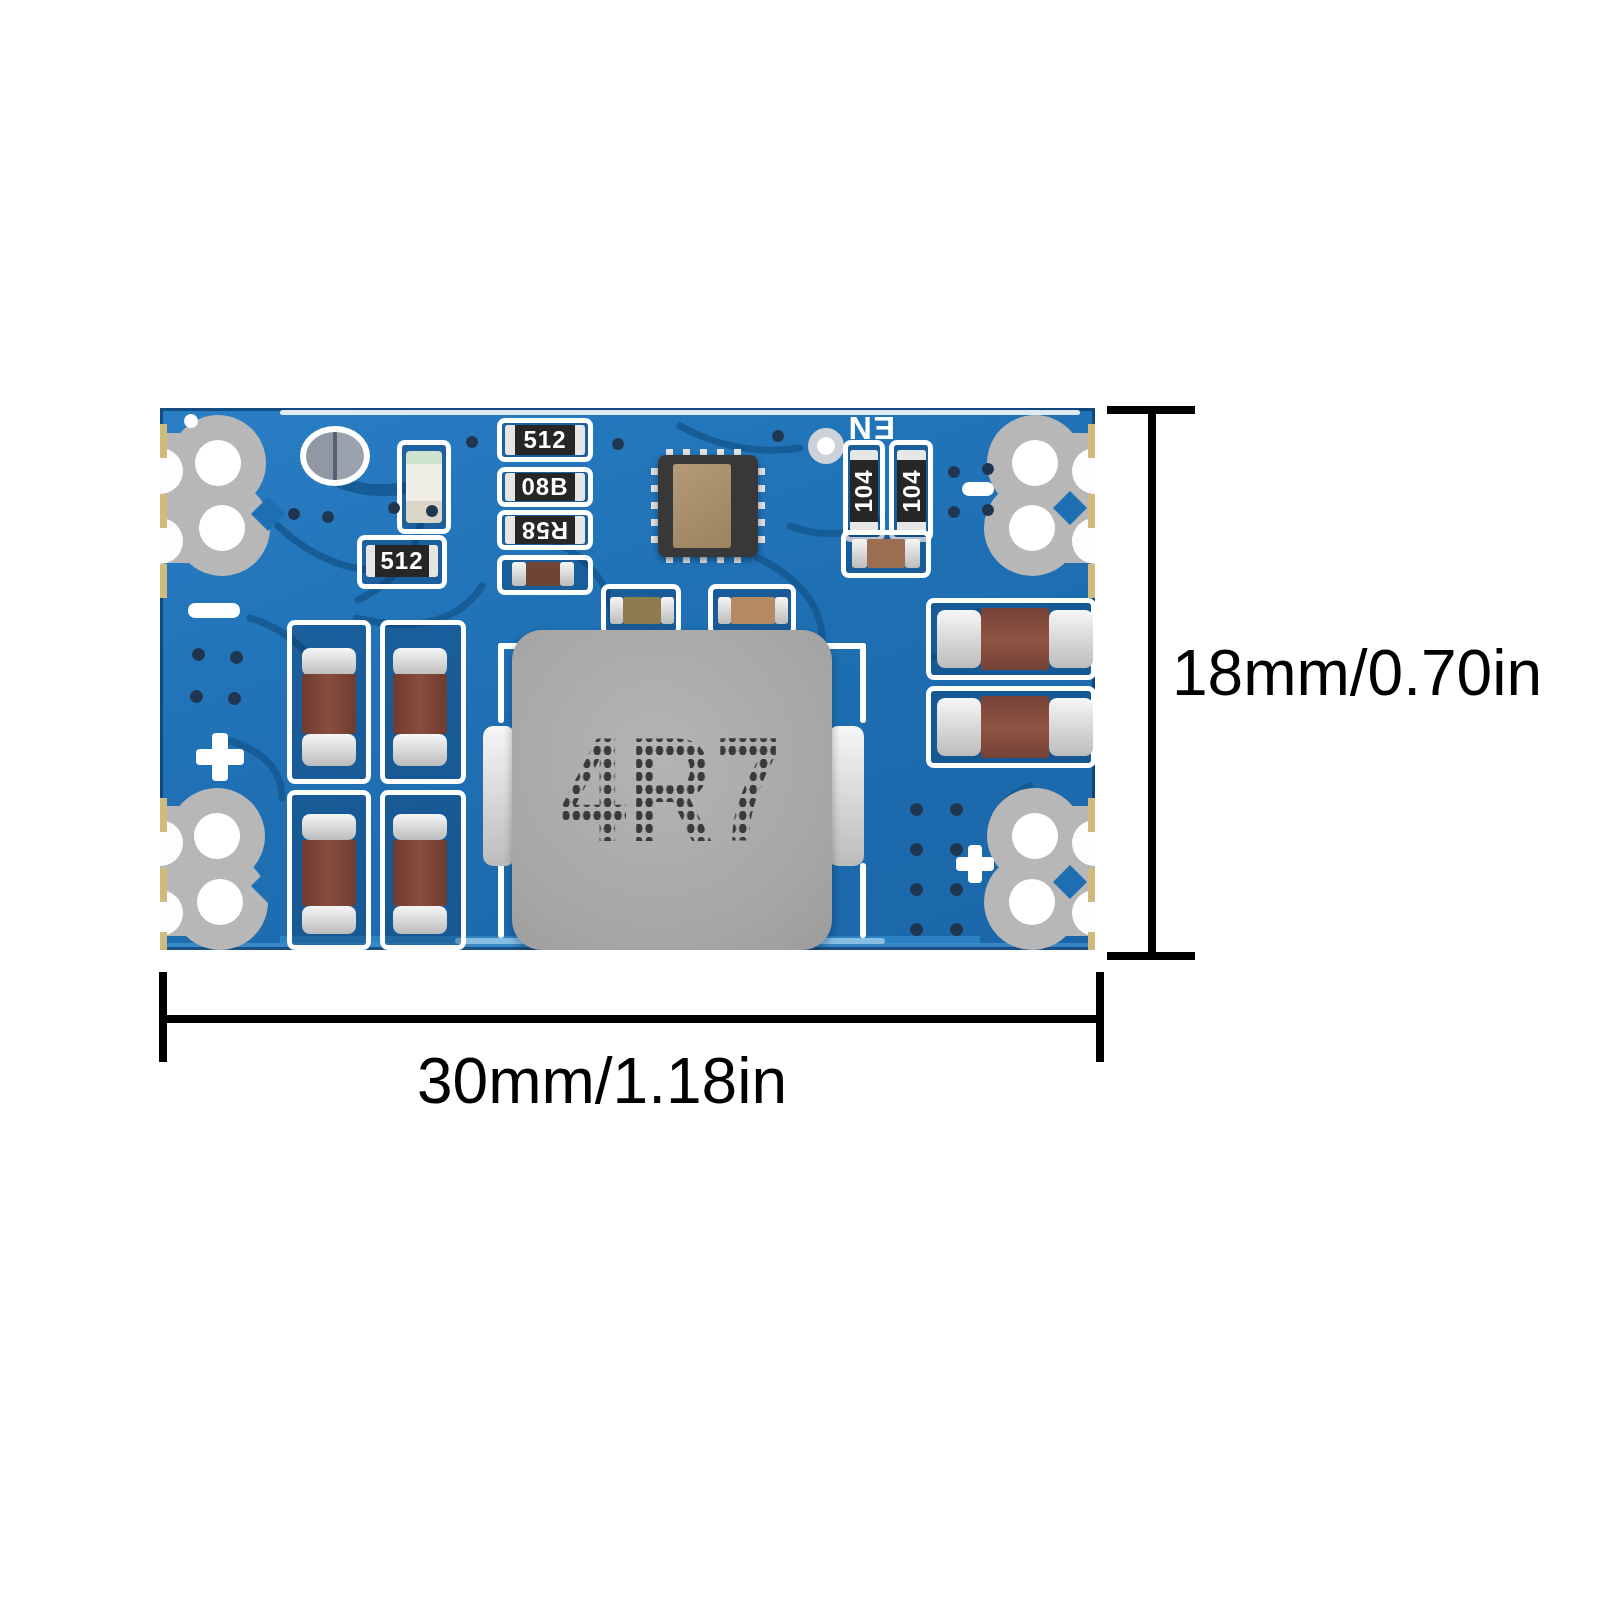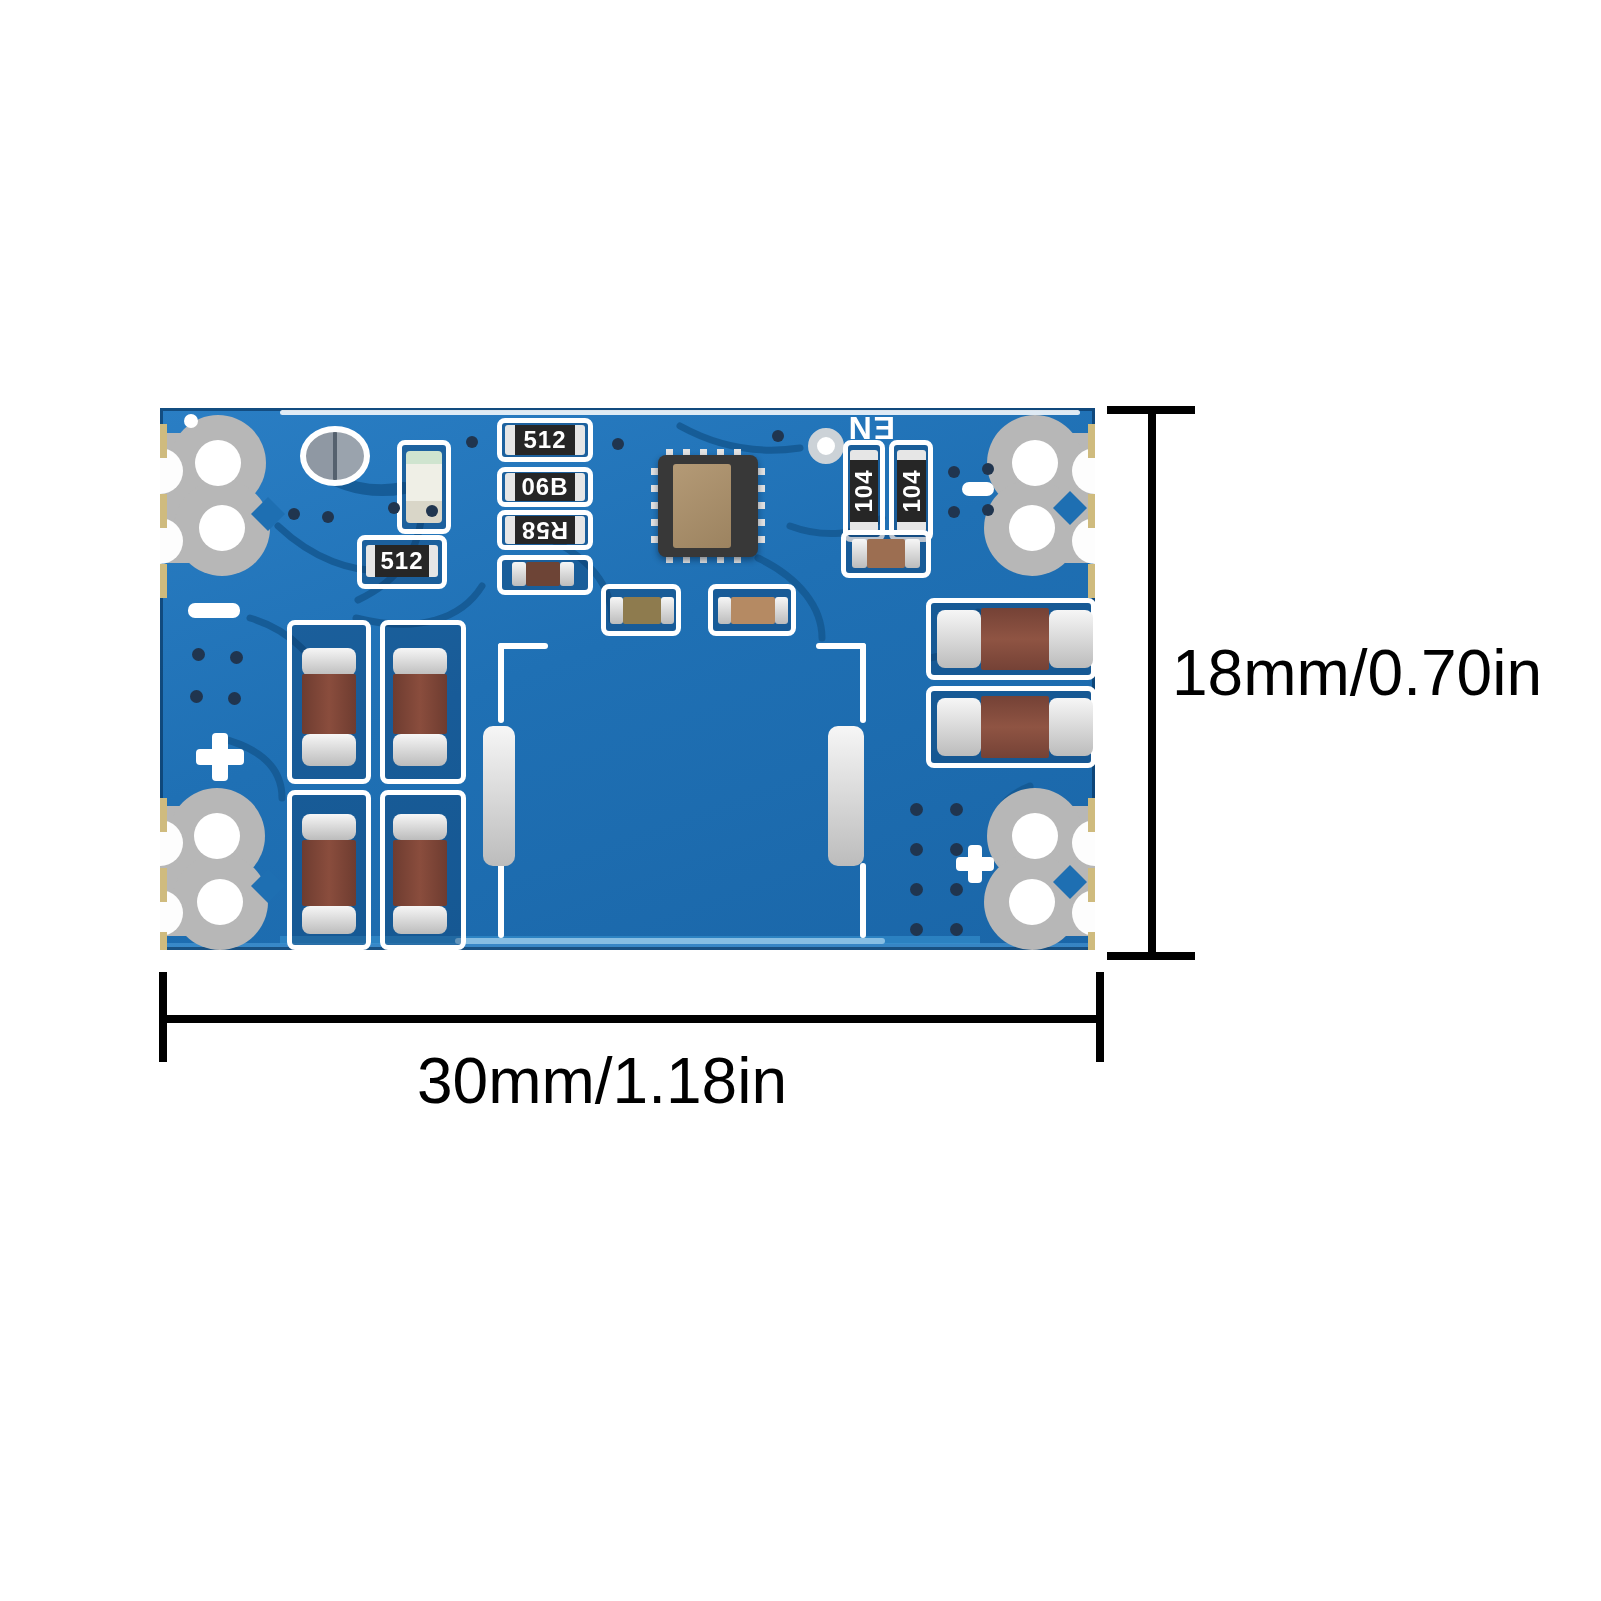--- a/index.html
+++ b/index.html
@@ -136,21 +136,21 @@
     <div class="silkbox" style="left:237px;top:32px;width:54px;height:94px;"></div>
     <div class="abs" style="left:246px;top:43px;width:36px;height:72px;border-radius:4px;
          background:linear-gradient(180deg,#cfe4cf 0 18%,#efefe6 18% 70%,#d9d6c8 70%);"></div>
 
     <div class="silkbox" style="left:337px;top:10px;width:96px;height:44px;"></div>
     <div class="res" style="left:345px;top:17px;width:80px;height:30px;">
       <span>512</span>
     </div>
     <div class="silkbox" style="left:337px;top:59px;width:96px;height:40px;"></div>
     <div class="res" style="left:345px;top:65px;width:80px;height:28px;">
-      <span>06B</span>
+      <span>08B</span>
     </div>
     <div class="silkbox" style="left:337px;top:102px;width:96px;height:40px;"></div>
     <div class="res" style="left:345px;top:108px;width:80px;height:28px;">
       <span class="rot180">R58</span>
     </div>
     <div class="silkbox" style="left:337px;top:147px;width:96px;height:40px;"></div>
     <div class="sil" style="left:352px;top:154px;width:14px;height:24px;"></div>
     <div class="capb" style="left:366px;top:154px;width:34px;height:24px;background:#6d4436;"></div>
     <div class="sil" style="left:400px;top:154px;width:14px;height:24px;"></div>
 
@@ -215,20 +215,25 @@
     <div class="silk" style="left:338px;top:235px;width:50px;height:6px;"></div>
     <div class="silk" style="left:338px;top:235px;width:6px;height:80px;"></div>
     <div class="silk" style="left:656px;top:235px;width:50px;height:6px;"></div>
     <div class="silk" style="left:700px;top:235px;width:6px;height:80px;"></div>
     <div class="silk" style="left:338px;top:455px;width:6px;height:75px;"></div>
     <div class="silk" style="left:700px;top:455px;width:6px;height:75px;"></div>
 
     <div class="sil" style="left:323px;top:318px;width:32px;height:140px;border-radius:10px;"></div>
     <div class="sil" style="left:668px;top:318px;width:36px;height:140px;border-radius:10px;"></div>
 
+    <div class="abs" style="left:352px;top:222px;width:320px;height:320px;border-radius:30px;
+         background:radial-gradient(circle at 45% 40%,#b4b4b4 0%,#a6a6a6 70%,#9c9c9c 100%);
+         display:flex;align-items:center;justify-content:center;box-shadow:0 4px 8px rgba(0,25,50,.35);">
+      <span class="ind-label">4R7</span>
+    </div>
 
     <div class="silkbox" style="left:766px;top:190px;width:170px;height:82px;"></div>
     <div class="sil" style="left:777px;top:202px;width:44px;height:58px;border-radius:8px;"></div>
     <div class="capb" style="left:821px;top:200px;width:68px;height:62px;background:linear-gradient(180deg,#754236,#8f5443 50%,#754236);"></div>
     <div class="sil" style="left:889px;top:202px;width:44px;height:58px;border-radius:8px;"></div>
     <div class="silkbox" style="left:766px;top:278px;width:170px;height:82px;"></div>
     <div class="sil" style="left:777px;top:290px;width:44px;height:58px;border-radius:8px;"></div>
     <div class="capb" style="left:821px;top:288px;width:68px;height:62px;background:linear-gradient(180deg,#754236,#8f5443 50%,#754236);"></div>
     <div class="sil" style="left:889px;top:290px;width:44px;height:58px;border-radius:8px;"></div>
 

